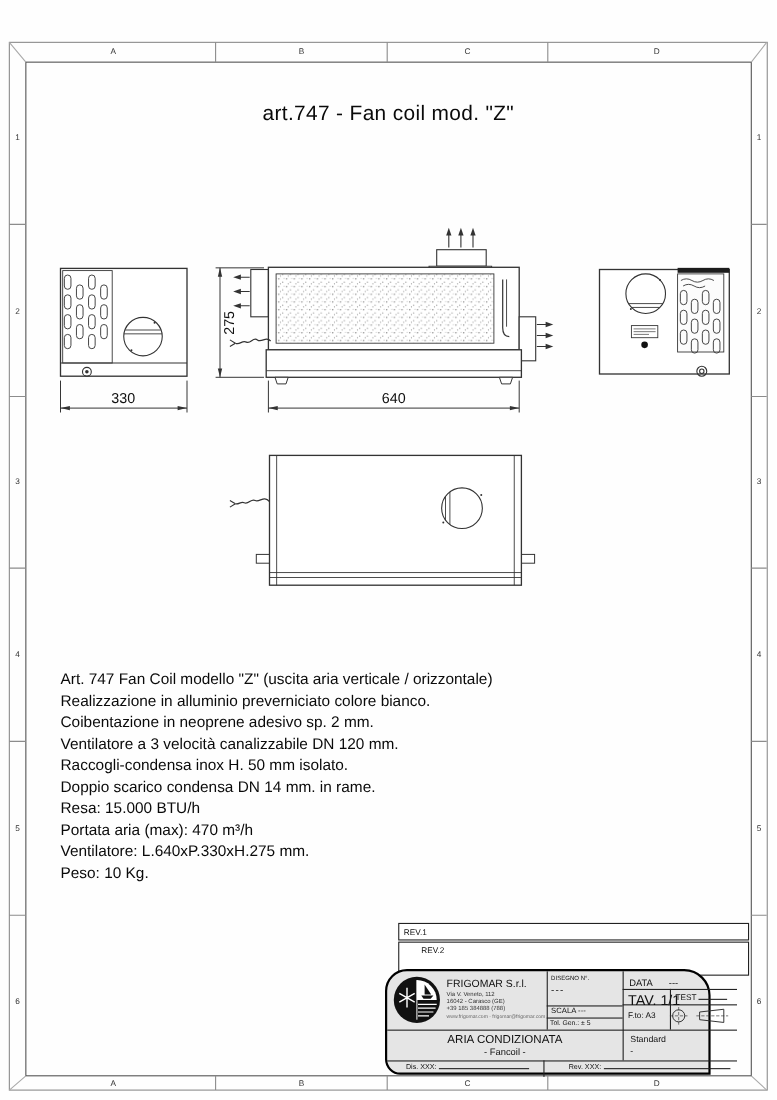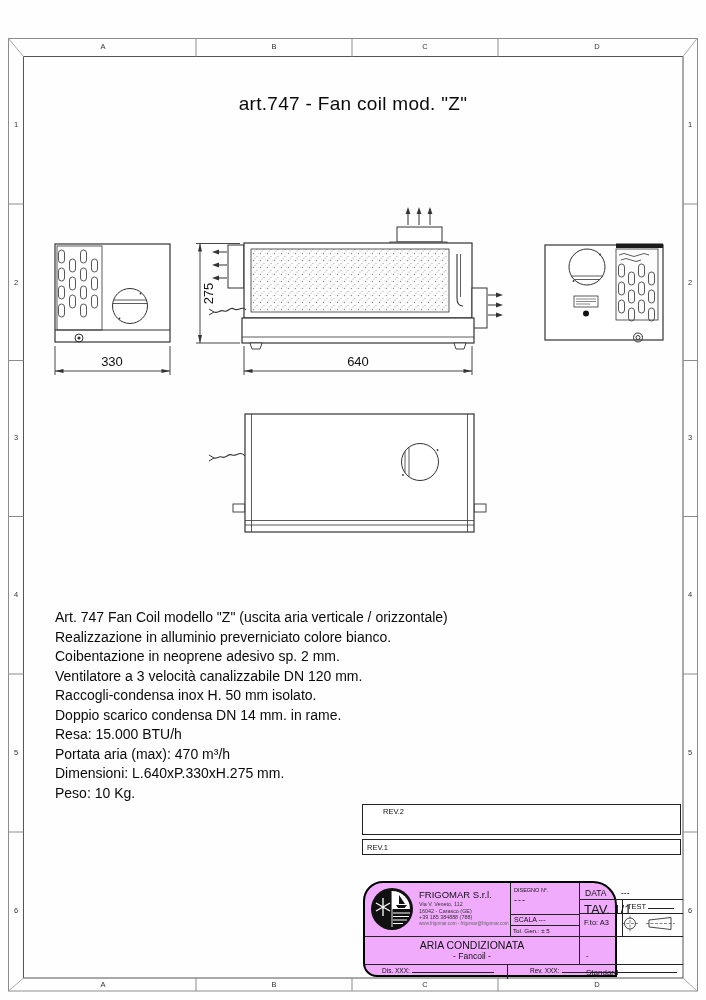--- a/index.html
+++ b/index.html
@@ -9,24 +9,24 @@
   .a { position:absolute; }
   svg.lines { position:absolute; left:0; top:0; width:706px; height:1000px; }
   .ftxt { position:absolute; font-size:7.5px; color:#333; text-align:center; width:14px; line-height:14px; }
   .title { position:absolute; left:23px; top:93px; width:660px; text-align:center;
            font-size:19px; letter-spacing:.3px; color:#0a0a0a; }
   .dim { position:absolute; font-size:13px; width:40px; text-align:center; background:transparent; }
   .dim.rot { transform:rotate(-90deg); }
   .specs { position:absolute; left:55px; top:608px; width:450px; font-size:14px; line-height:19.5px; color:#0a0a0a; }
   .tb-rev { position:absolute; left:362px; width:319px; border:1px solid #222; background:#fff;
             font-size:7.5px; padding-left:4px; color:#111; }
-  .tb-rev2 { top:804px; height:31px; line-height:14px;padding-left:20px; }
+  .tb-rev2 { top:856px; height:31px; line-height:14px;padding-left:20px; }
   .tb-rev1 { top:839px; height:16px; line-height:15px; }
-  .tb-main { position:absolute; left:363px; top:881px; width:254px; height:96px;
-             border:2.5px solid #000; border-radius:20px 24px 0 14px; background:#f0abfc; }
+  .tb-main { position:absolute; left:350px; top:881px; width:296px; height:96px;
+             border:2.5px solid #000; border-radius:20px 24px 0 14px; background:#e5e5e5; }
   .tbl { position:absolute; background:#222; }
   .t { position:absolute; white-space:nowrap; color:#111; }
   .uline { display:inline-block; border-bottom:1px solid #222; height:1px; vertical-align:baseline; margin-left:2px; }
 </style>
 </head>
 <body>
 
 <div class="sheet">
 
   <svg class="lines" viewBox="0 0 706 1000">
@@ -187,21 +187,21 @@
 
   <div class="specs">
     <div>Art. 747 Fan Coil modello "Z" (uscita aria verticale / orizzontale)</div>
     <div>Realizzazione in alluminio preverniciato colore bianco.</div>
     <div>Coibentazione in neoprene adesivo sp. 2 mm.</div>
     <div>Ventilatore a 3 velocità canalizzabile DN 120 mm.</div>
     <div>Raccogli-condensa inox H. 50 mm isolato.</div>
     <div>Doppio scarico condensa DN 14 mm. in rame.</div>
     <div>Resa: 15.000 BTU/h</div>
     <div>Portata aria (max): 470 m³/h</div>
-    <div>Dimensioni: L.640xP.330xH.275 mm.</div>
+    <div>Ventilatore: L.640xP.330xH.275 mm.</div>
     <div>Peso: 10 Kg.</div>
   </div>
 
   <div class="tb-rev tb-rev2"><span>REV.2</span></div>
   <div class="tb-rev tb-rev1"><span>REV.1</span></div>
 
   <div class="tb-main">
     <div class="tbl" style="left:145px;top:0;width:1px;height:53px;"></div>
     <div class="tbl" style="left:214px;top:0;width:1px;height:81px;"></div>
     <div class="tbl" style="left:257px;top:16px;width:1px;height:37px;"></div>
@@ -246,20 +246,20 @@
       <g fill="none" stroke="#333" stroke-width="0.9">
         <circle cx="9" cy="9.5" r="5.5"></circle>
         <path d="M9,1.5 V17.5 M1,9.5 H17" stroke-width="0.6" stroke-dasharray="3,1.5"></path>
         <polygon points="28,6 50,3.5 50,15.5 28,13"></polygon>
         <path d="M25,9.5 H54" stroke-width="0.6" stroke-dasharray="3,1.5"></path>
       </g>
     </svg>
 
     <div class="t" style="left:0;top:56px;width:214px;text-align:center;font-size:10.5px;">ARIA CONDIZIONATA</div>
     <div class="t" style="left:0;top:68px;width:214px;text-align:center;font-size:8.5px;">- Fancoil -</div>
-    <div class="t" style="left:221px;top:57px;font-size:8px;margin-top:28px;">Standard</div>
+    <div class="t" style="left:221px;top:57px;font-size:8px;">Standard</div>
     <div class="t" style="left:221px;top:68px;font-size:8px;">-</div>
 
     <div class="t" style="left:17px;top:84px;font-size:6.5px;"><span>Dis. XXX:</span><span class="uline" style="width:82px;"></span></div>
     <div class="t" style="left:165px;top:84px;font-size:6.5px;"><span>Rev. XXX:</span><span class="uline" style="width:115px;"></span></div>
   </div>
 
 </div>
 
 </body></html>

